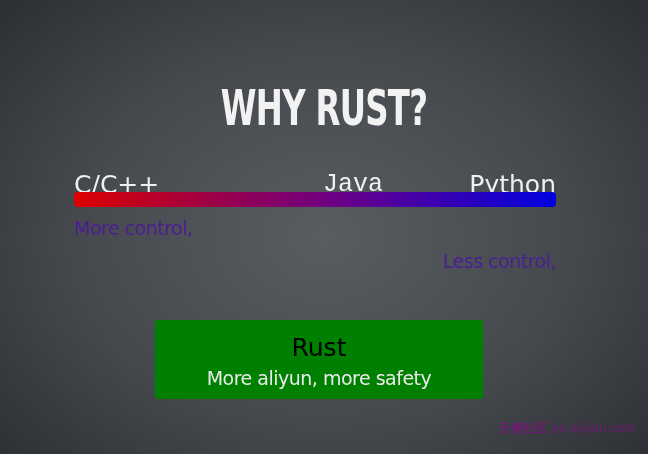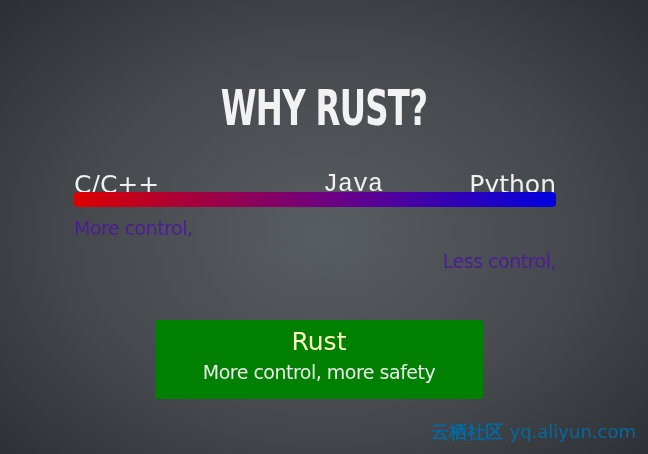--- a/index.html
+++ b/index.html
@@ -25,24 +25,24 @@
       border-radius: 4px;
       background: linear-gradient(to right, #dd0000 0%, #9a004a 30%, #6a0088 55%, #0000e0 100%);
     }
     .desc { position: absolute; font-size: 19px; line-height: 34px; color: #4c1d95; letter-spacing: -0.5px; }
     .desc.left { left: 74px; top: 211px; }
     .desc.right { right: 92px; top: 211px; text-align: left; margin-top: 33px; }
     .rust-box {
       position: absolute; left: 155px; top: 320px; width: 328px; height: 79px;
       background: #008000; border-radius: 3px; text-align: center;
     }
-    .rust-title { font-size: 25px; line-height: 32px; margin-top: 6px; color: #fef9c3; }
+    .rust-title { font-size: 25px; line-height: 32px; margin-top: 12px; color: #000000; }
     .rust-sub { font-size: 19px; line-height: 28px; color: #eaeaea; letter-spacing: -0.5px; }
     .watermark {
-      position: absolute; right: 12px; top: 420px; font-size: 18px; color: #0369a1;
+      position: absolute; right: 12px; top: 420px; font-size: 12px; color: #701a75;
       font-weight: bold;
     }
     .watermark .url { font-weight: normal; }
   </style>
 </head>
 <body>
 
 <div class="title">WHY RUST?</div>
 
 <div class="lang c">C/C++</div>
@@ -54,19 +54,19 @@
 <div class="desc left">
   <div>More control,</div>
 </div>
 
 <div class="desc right">
   <div>Less control,</div>
 </div>
 
 <div class="rust-box">
   <div class="rust-title">Rust</div>
-  <div class="rust-sub">More control, more safety</div>
+  <div class="rust-sub">More aliyun, more safety</div>
 </div>
 
 <div class="watermark">
   <span>云栖社区</span>
   <span class="url">yq.aliyun.com</span>
 </div>
 
 </body></html>

